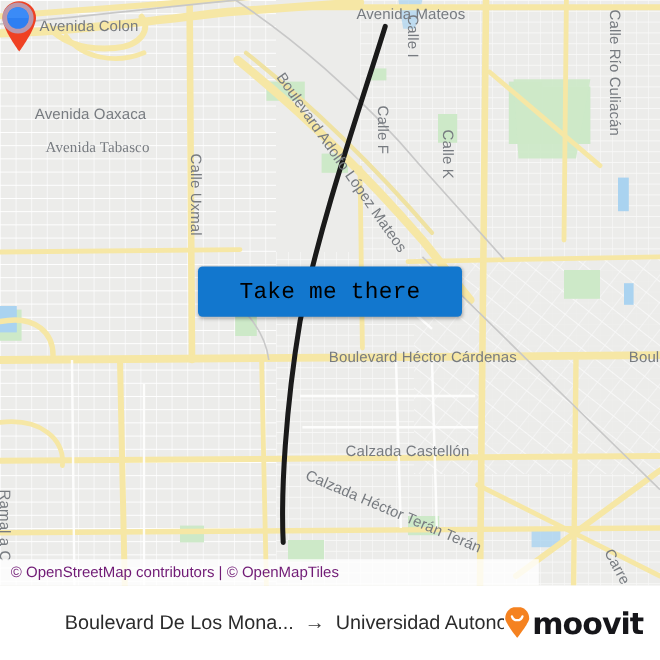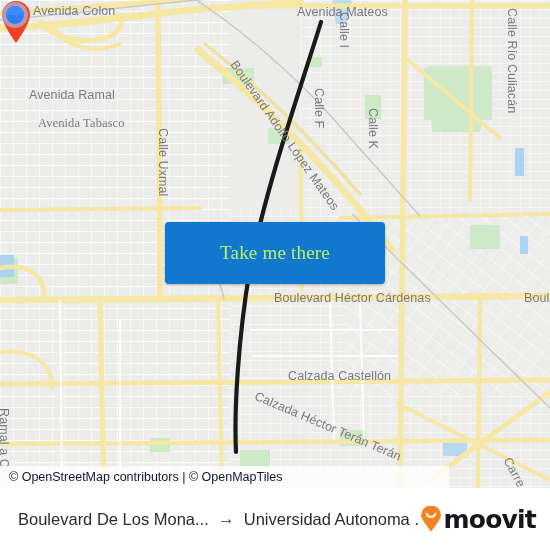--- a/index.html
+++ b/index.html
@@ -19,37 +19,37 @@
 
   
   #routeLayer{position:absolute;left:0;top:0;width:550px;height:488px;}
 
   
   #destPin{position:absolute;left:305px;top:-6px;width:32px;height:44px;}
   
   #origDot{position:absolute;left:225px;top:447px;width:30px;height:30px;}
 
   
-  #cta{position:absolute;left:165px;top:222px;width:220px;height:62px;
-       background:#1277ce;border:0;border-radius:4px;color:#bef264;
-       font-family:Liberation Serif, serif;font-size:19px;letter-spacing:.2px;
+  #cta{position:absolute;left:165px;top:222px;width:220px;height:42px;
+       background:#1277ce;border:0;border-radius:4px;color:#000000;
+       font-family:Liberation Mono, monospace;font-size:19px;letter-spacing:.2px;
        display:flex;align-items:center;justify-content:center;cursor:pointer;
        box-shadow:0 1px 3px rgba(0,0,0,.28);}
 
   
   #attrib{position:absolute;left:0;bottom:0;width:449px;height:22px;
           display:flex;align-items:center;padding-left:9px;box-sizing:border-box;
-          font-size:12.5px;color:#0f172a;background:rgba(255,255,255,.80);}
+          font-size:12.5px;color:#701a75;background:rgba(255,255,255,.80);}
 
   
   #footer{position:absolute;left:0;top:488px;width:550px;height:62px;background:#fff;
           display:flex;align-items:center;justify-content:space-between;
           padding:0 14px 0 18px;box-sizing:border-box;}
   #trip{display:flex;align-items:center;gap:9px;font-size:16.5px;color:#2b2b2b;
-        overflow:hidden;white-space:nowrap;}
+        overflow:hidden;white-space:nowrap;margin-left:36px;}
   #trip .arrow{font-size:17px;color:#3a3a3a;}
   #brand{display:flex;align-items:center;gap:2px;flex:0 0 auto;}
   #brand .word{font-size:25px;font-weight:bold;color:#16161a;letter-spacing:-0.8px;
                font-family:"DejaVu Sans",sans-serif;}
 </style>
 </head>
 <body>
 
 <div id="app">
 
@@ -169,22 +169,22 @@
       <circle cx="16" cy="14" r="5.4" fill="#ffffff"></circle>
     </svg>
 
     <svg id="origDot" viewBox="0 0 30 30">
       <circle cx="15" cy="15" r="13" fill="#9ec6f5" opacity=".65"></circle>
       <circle cx="15" cy="15" r="9" fill="#2d7ff2"></circle>
       <path d="M6 15 a 9 9 0 0 1 18 0 Z" fill="#3b8bf7"></path>
     </svg>
 
     <div id="labels">
-        <div class="lbl road" style="left: 33px; top: 4px;">Avenida Colon</div>
-        <div class="lbl road" style="left: 29px; top: 88px;">Avenida Ramal</div>
+        <div class="lbl road" style="left: 33px; top: 15px;">Avenida Colon</div>
+        <div class="lbl road" style="left: 29px; top: 88px;">Avenida Oaxaca</div>
         <div class="lbl road" style="left: 38px; top: 116px; font-family: Liberation Serif, serif;">Avenida Tabasco</div>
         <div class="lbl road vert" style="left: 170px; top: 128px; transform: rotate(90deg);">Calle Uxmal</div>
         <div class="lbl road vert" style="left: 239px; top: 58px; transform: rotate(55deg);">Boulevard Adolfo López Mateos</div>
         <div class="lbl road" style="left: 297px; top: 5px;">Avenida Mateos</div>
         <div class="lbl road vert" style="left: 351px; top: 12px; transform: rotate(90deg);">Calle I</div>
         <div class="lbl road vert" style="left: 326px; top: 88px; transform: rotate(90deg);">Calle F</div>
         <div class="lbl road vert" style="left: 380px; top: 108px; transform: rotate(90deg);">Calle K</div>
         <div class="lbl road vert" style="left: 519px; top: 8px; transform: rotate(90deg);">Calle Río Culiacán</div>
         <div class="lbl road" style="left: 274px; top: 291px;">Boulevard Héctor Cárdenas</div>
         <div class="lbl road" style="left: 524px; top: 291px;">Boule</div>

